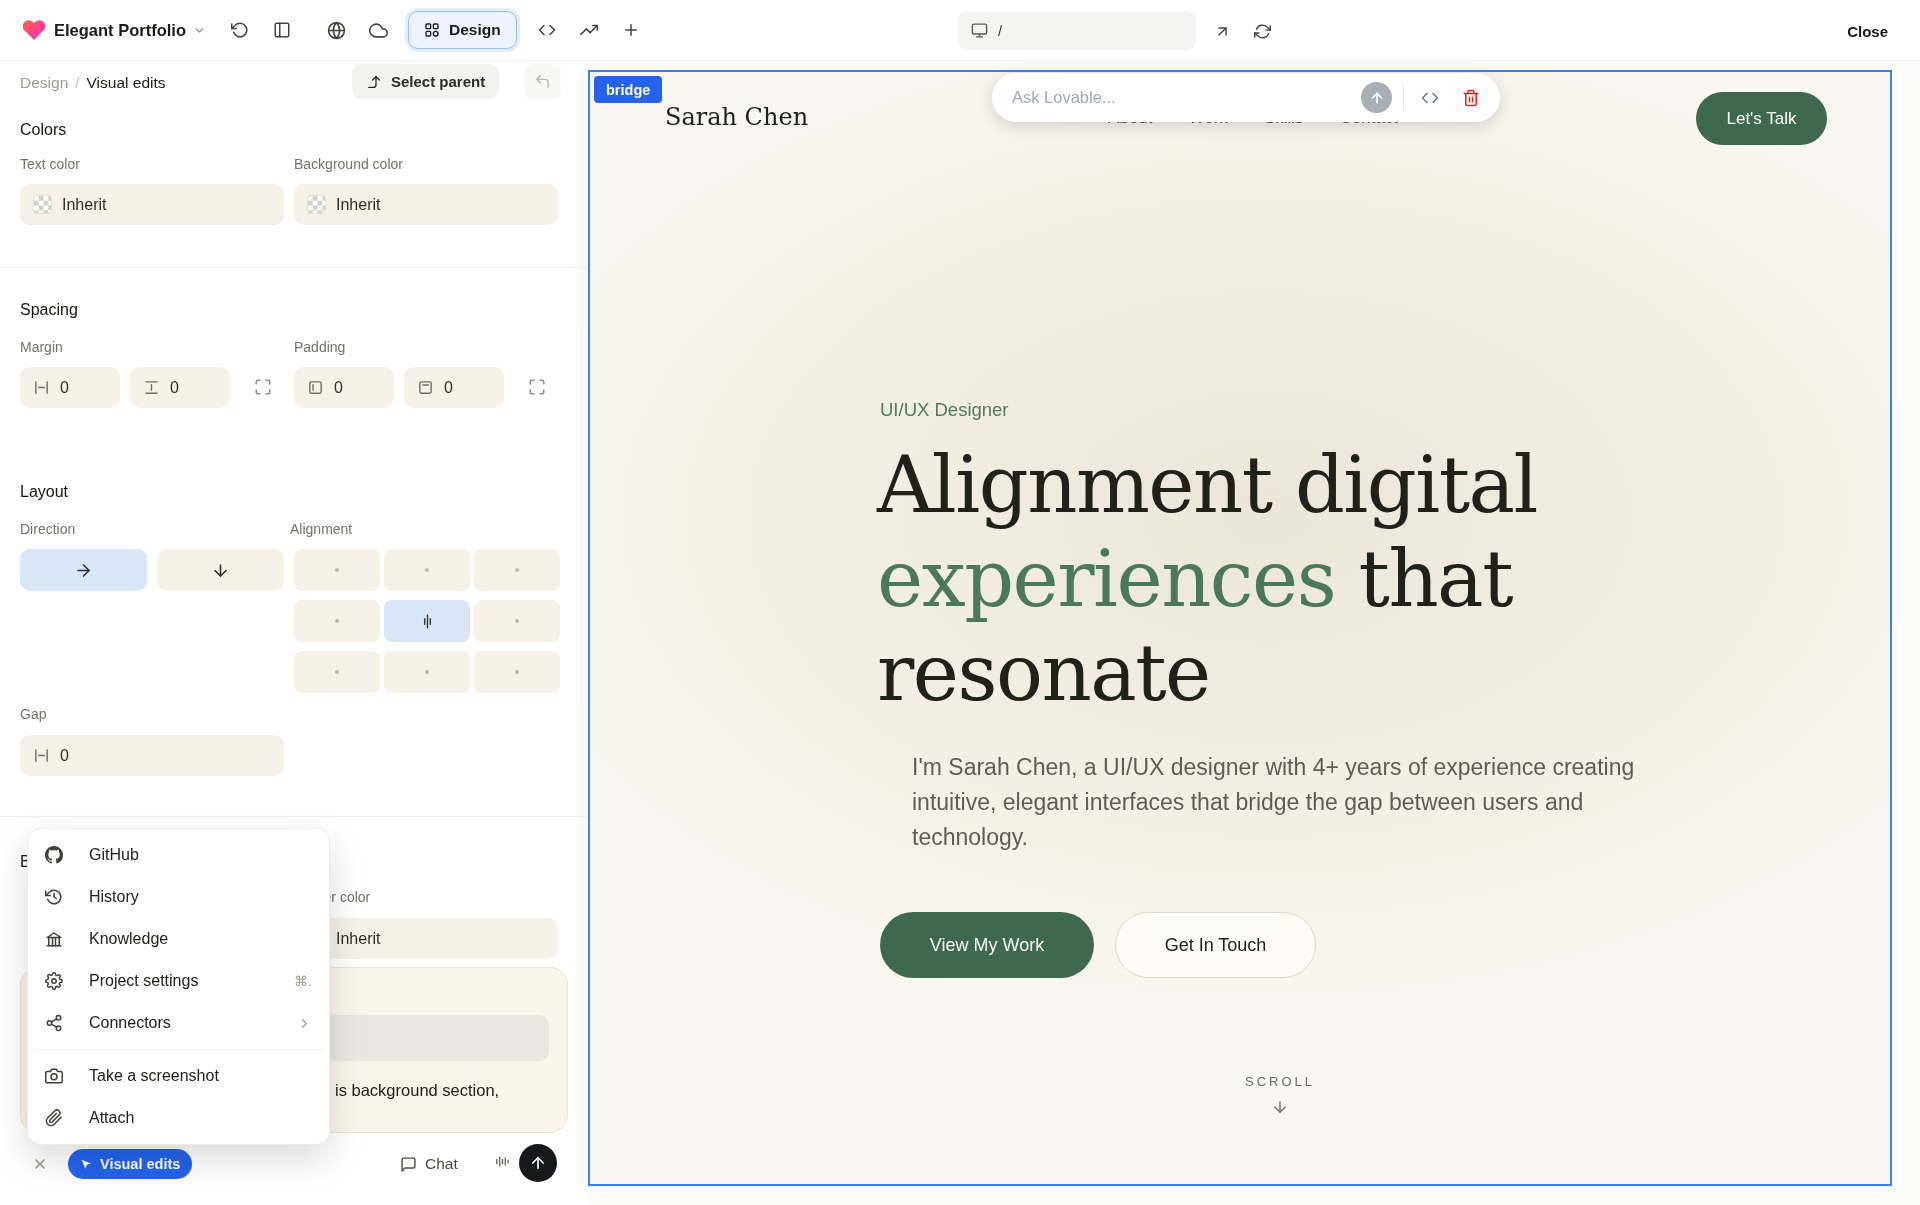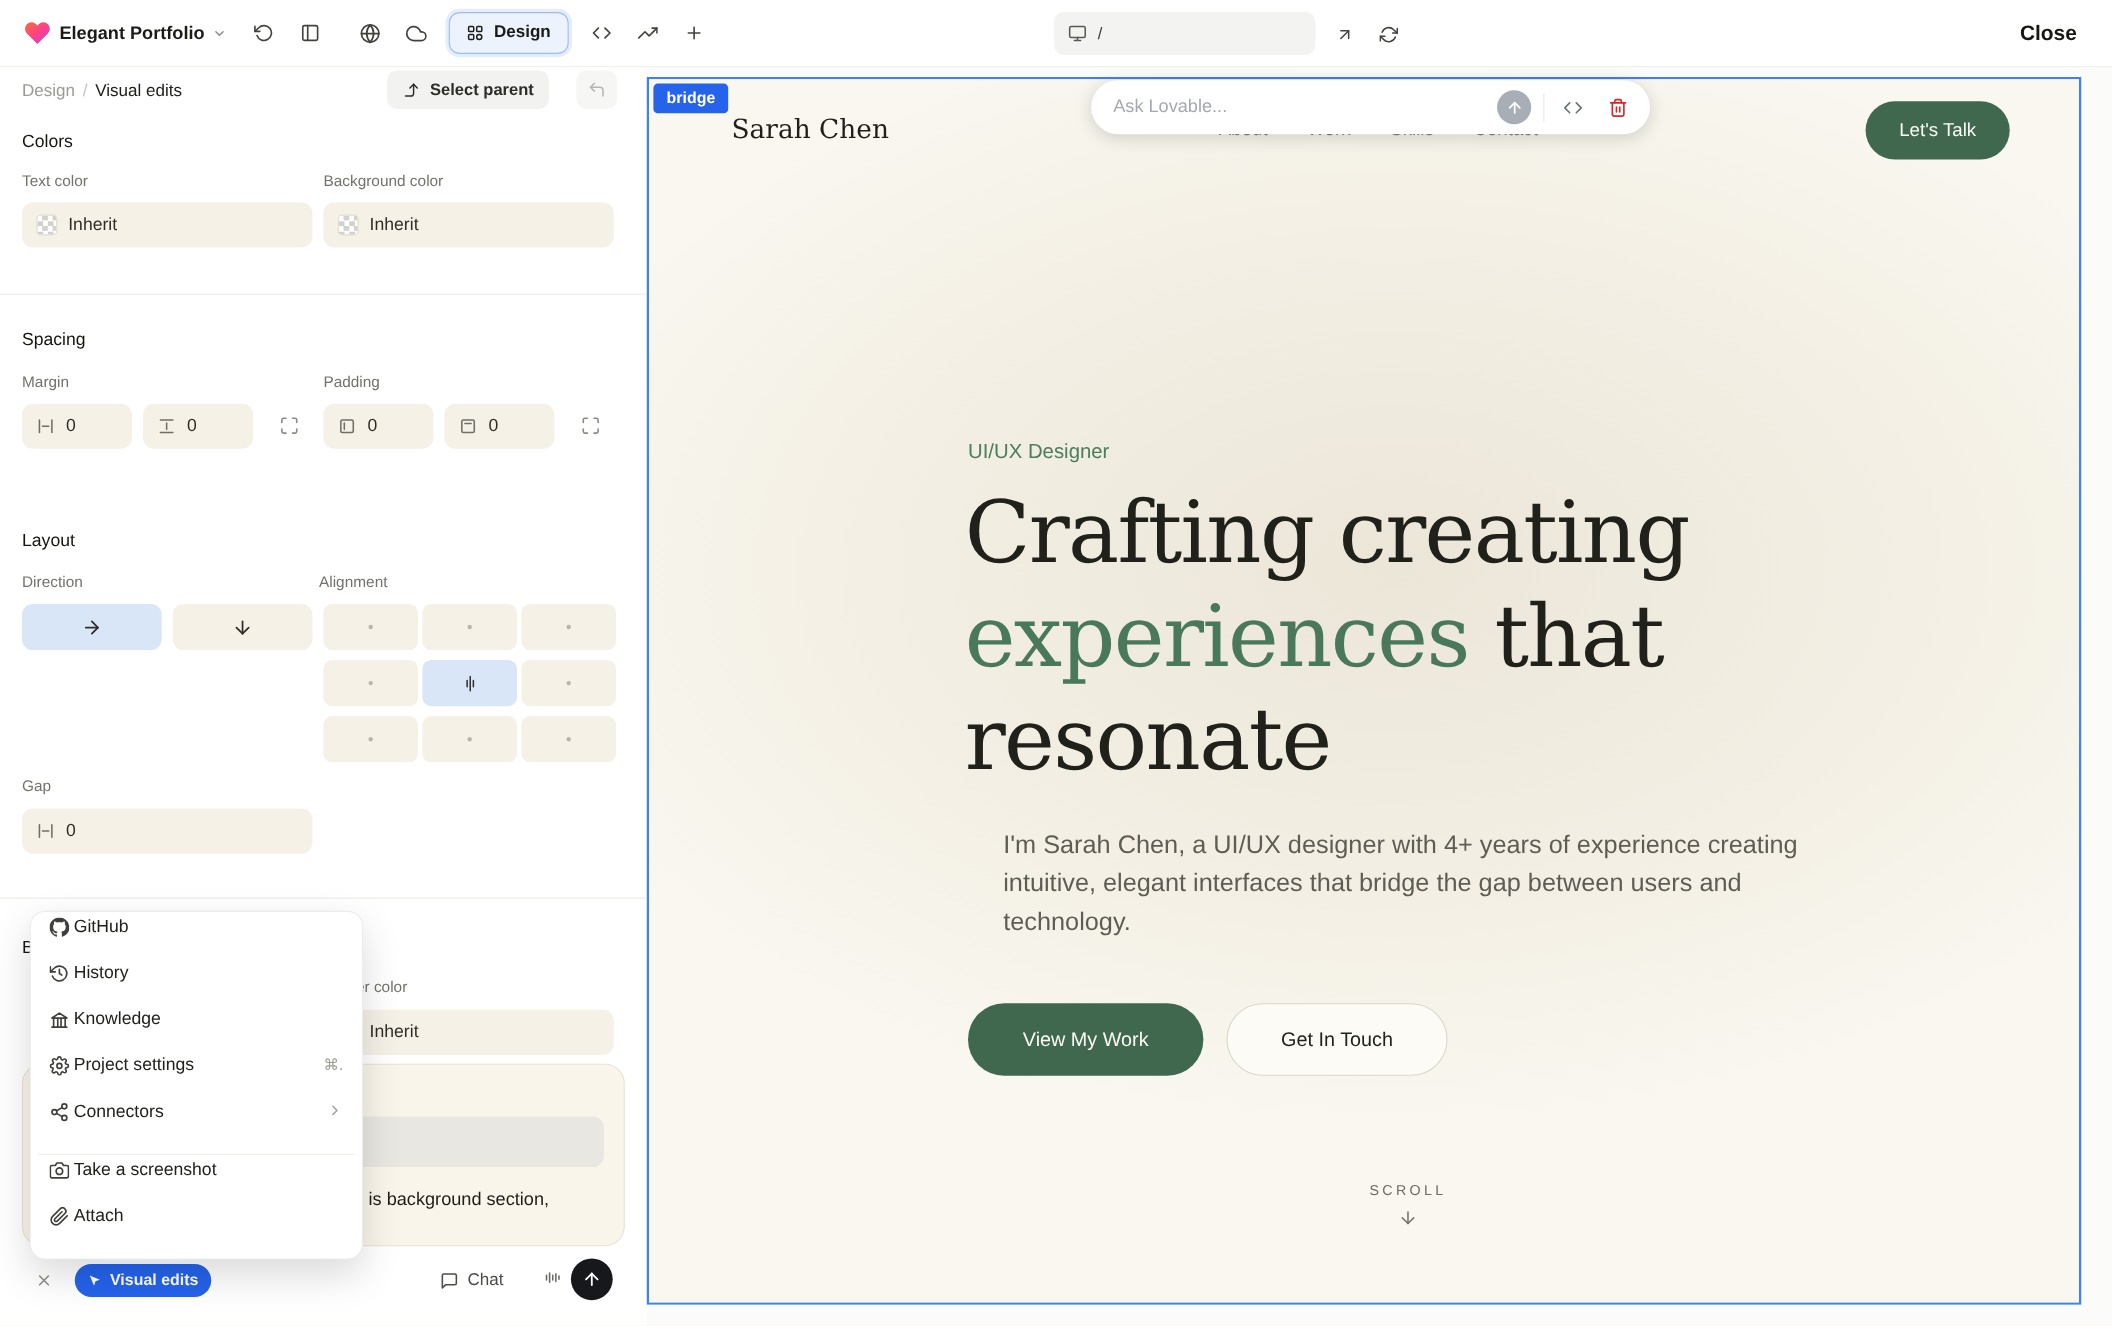--- a/index.html
+++ b/index.html
@@ -23,21 +23,21 @@
     display:flex; align-items:center; justify-content:center; color:#43433e; }
   .design-btn { display:flex; align-items:center; gap:9px; height:38px; padding:0 15px;
     margin:0 6px; background:#edf3fd; border:1px solid #9dbdf6; box-shadow:0 0 0 3px #e3edfb;
     border-radius:10px; font-size:15.5px; font-weight:600; color:#1b1b18; }
   .urlbar { position:absolute; left:958px; top:11px; width:238px; height:39px; background:#f3f3f1;
     border-radius:9px; display:flex; align-items:center; gap:10px; padding:0 13px;
     font-size:15px; color:#3a3a35; cursor:pointer; }
   .urlbar svg { color:#5a5a54; }
   .tb-right-icons { position:absolute; left:1204px; top:13px; display:flex; gap:4px; }
   .close-btn { position:absolute; right:22px; top:14px; height:34px; padding:0 10px;
-    background:none; border:none; font-size:19px; font-weight:600; color:#171714; }
+    background:none; border:none; font-size:15px; font-weight:600; color:#171714; }
 
   
   .sidebar { position:absolute; left:0; top:61px; width:588px; height:1144px; background:#fff; }
   .sidebar .abs { position:absolute; }
   .crumb { left:20px; top:13px; font-size:15.5px; }
   .crumb .dim { color:#9b9b94; } .crumb .sep { color:#c4c4be; margin:0 7px; } .crumb .cur { color:#21211d; font-weight:500; }
   .sel-parent { left:352px; top:3px; height:35px; padding:0 14px; display:flex; align-items:center; gap:9px;
     background:#f2f2f0; border:none; border-radius:9px; font-size:15px; color:#2c2c28;font-weight:bold; }
   .undo-btn { left:524px; top:3px; width:37px; height:35px; background:#f6f6f4; border:none;
     border-radius:9px; display:flex; align-items:center; justify-content:center; color:#b6b6b0; }
@@ -70,21 +70,21 @@
   .chat-btn { left:400px; top:1088px; height:30px; display:flex; align-items:center; gap:8px;
     background:none; border:none; font-size:15.5px; color:#4c4c46; }
   .wave-ic { left:494px; top:1092px; color:#6a6a64; }
   .send-circle { left:519px; top:1083px; width:38px; height:38px; border-radius:50%;
     background:#16181b; border:none; display:flex; align-items:center; justify-content:center; color:#fff; }
 
   
   .menu { position:absolute; left:27px; top:828px; width:303px; background:#fff;
     border:1px solid #ececea; border-radius:14px; box-shadow:0 14px 36px rgba(0,0,0,.15);
     padding:5px; z-index:60; }
-  .menu-item { height:42px; display:flex; align-items:flex-start; gap:4px; padding:0 12px;
+  .menu-item { height:42px; display:flex; align-items:center; gap:26px; padding:0 12px;
     border-radius:9px; font-size:16px; color:#21211d; cursor:pointer; }
   .menu-item .mi-icon { color:#3f3f3b; display:flex; }
   .mi-right { margin-left:auto; color:#9c9c95; font-size:14px; }
   .menu-sep { height:1px; background:#efefec; margin:5px 2px; }
 
   
   .canvas { position:absolute; left:588px; top:70px; width:1304px; height:1116px;
     border:2px solid #3b82f6; background:#f9f7f0; }
   .site { position:absolute; inset:0; overflow:hidden;
     background:radial-gradient(1000px 620px at 52% 40%, #ebe6d8 0%, #f3efe4 48%, #f9f7f0 82%); }
@@ -474,21 +474,21 @@
     <nav class="abs site-nav">
       <span>About</span>
       <span>Work</span>
       <span>Skills</span>
       <span>Contact</span>
     </nav>
     <button class="abs lets-talk">Let's Talk</button>
 
     <div class="abs eyebrow">UI/UX Designer</div>
     <h1 class="abs hero-h">
-      <span>Crafting creating</span><br>
+      <span>Alignment digital</span><br>
       <span class="em-green">experiences</span><span> that</span><br>
       <span>resonate</span>
     </h1>
     <p class="abs hero-p">I'm Sarah Chen, a UI/UX designer with 4+ years of experience creating intuitive, elegant interfaces that bridge the gap between users and technology.</p>
     <button class="abs cta-primary">View My Work</button>
     <button class="abs cta-secondary">Get In Touch</button>
     <div class="abs scroll-wrap">
       <div class="lbl">SCROLL</div>
       <svg width="18" height="18" viewBox="0 0 24 24" fill="none" stroke="currentColor" stroke-width="1.8" stroke-linecap="round" stroke-linejoin="round">
           <path d="M12 5v14"></path>

